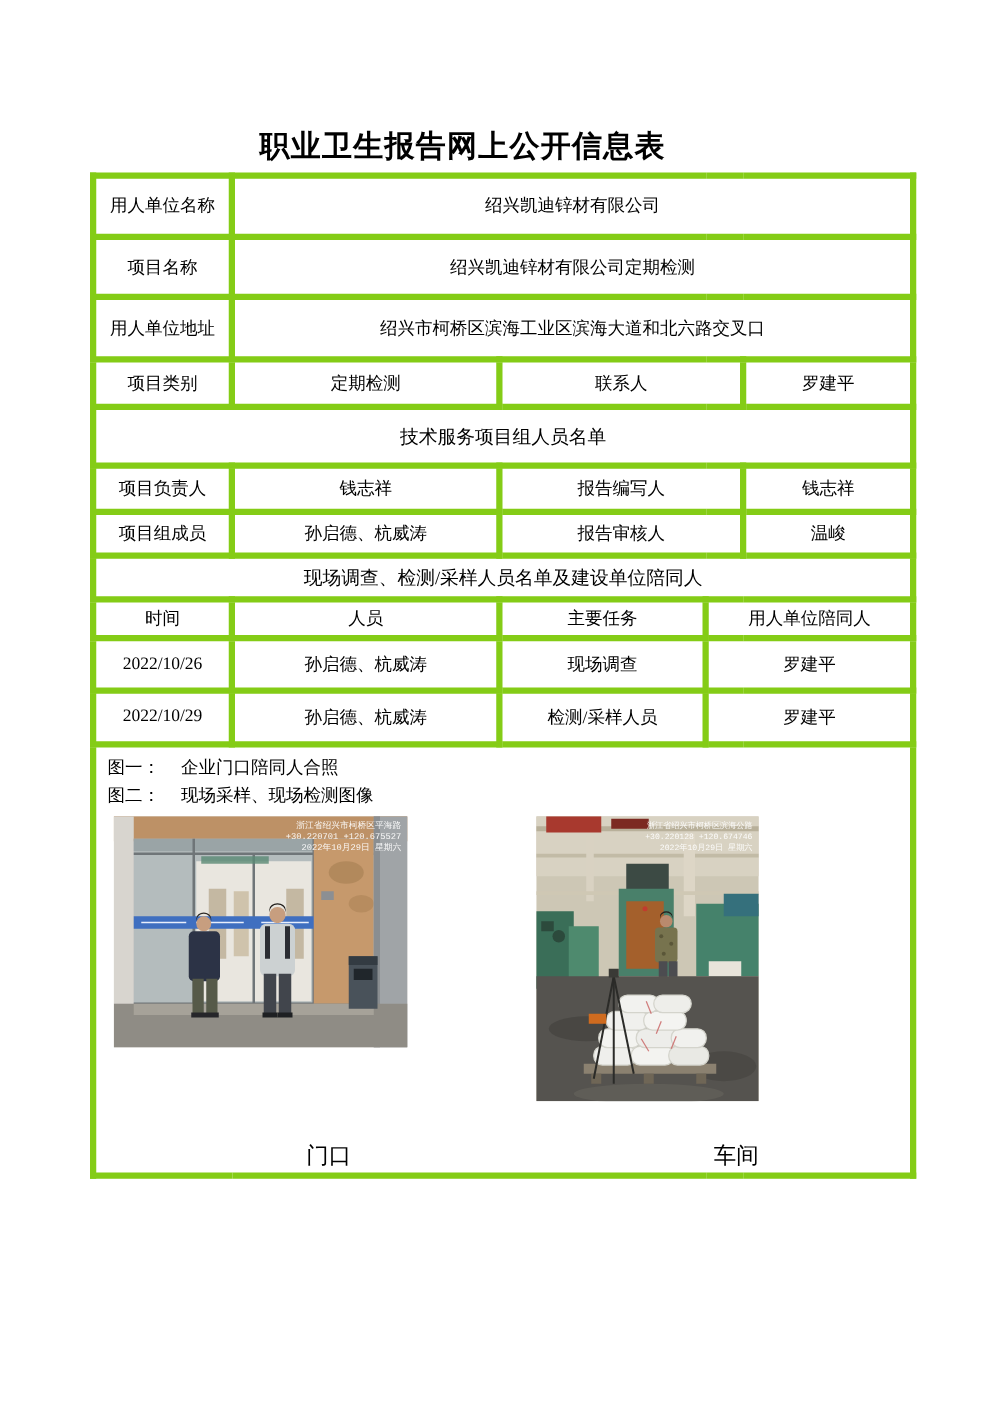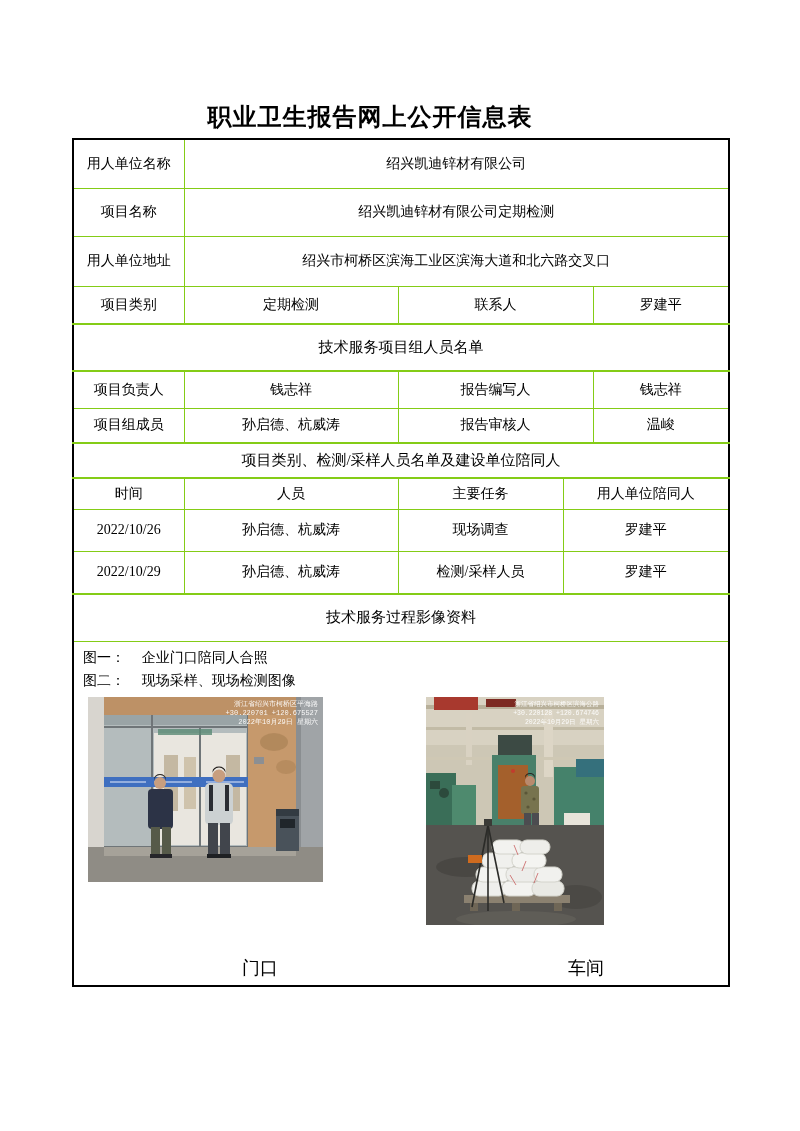--- a/index.html
+++ b/index.html
@@ -15,21 +15,21 @@
     text-align: center; font-size: 24px; font-weight: bold;
     letter-spacing: 1px;
   }
   table.info-table {
     position: absolute; left: 72px; top: 138px;
     width: 656px; table-layout: fixed;
     border-collapse: collapse; border: 2px solid #000;
     font-size: 14px;
   }
   table.info-table td {
-    border: 1px solid #84cc16; text-align: center; vertical-align: middle;
+    border: 5px solid #84cc16; text-align: center; vertical-align: middle;
     padding: 1px 3px; overflow: hidden;
   }
   tr.thick-top td { border-top-width: 2px; }
   td.section { font-size: 15px; }
   td.photos-cell { position: relative; padding: 0; text-align: left; vertical-align: top; font-family: Liberation Mono, monospace; }
   .fig-caption { position: absolute; left: 9px; font-size: 14px; white-space: pre; }
   .cap1 { top: 7px; }
   .cap2 { top: 30px; }
   .photo { position: absolute; display: block; }
   .photo1 { left: 14px; top: 55px; }
@@ -79,42 +79,39 @@
     <td colspan="2">报告编写人</td>
     <td>钱志祥</td>
   </tr>
   <tr style="height:35px">
     <td>项目组成员</td>
     <td>孙启德、杭威涛</td>
     <td colspan="2">报告审核人</td>
     <td>温峻</td>
   </tr>
   <tr style="height:35px" class="thick-top">
-    <td colspan="5" class="section">项目类别、检测/采样人员名单及建设单位陪同人</td>
+    <td colspan="5" class="section">现场调查、检测/采样人员名单及建设单位陪同人</td>
   </tr>
   <tr style="height:31px" class="thick-top">
     <td>时间</td>
     <td>人员</td>
     <td>主要任务</td>
     <td colspan="2">用人单位陪同人</td>
   </tr>
   <tr style="height:42px">
     <td>2022/10/26</td>
     <td>孙启德、杭威涛</td>
     <td>现场调查</td>
     <td colspan="2">罗建平</td>
   </tr>
   <tr style="height:43px">
     <td>2022/10/29</td>
     <td>孙启德、杭威涛</td>
     <td>检测/采样人员</td>
     <td colspan="2">罗建平</td>
-  </tr>
-  <tr style="height:47px" class="thick-top">
-    <td colspan="5" class="section">技术服务过程影像资料</td>
   </tr>
   <tr style="height:345px">
     <td colspan="5" class="photos-cell">
       <div class="fig-caption cap1">图一：  企业门口陪同人合照</div>
       <div class="fig-caption cap2">图二：  现场采样、现场检测图像</div>
 
       <svg class="photo photo1" width="235" height="185" viewBox="0 0 235 185">
         <rect width="235" height="185" fill="#c9c6c0"></rect>
 
         <rect x="0" y="0" width="235" height="20" fill="#bd9166"></rect>

